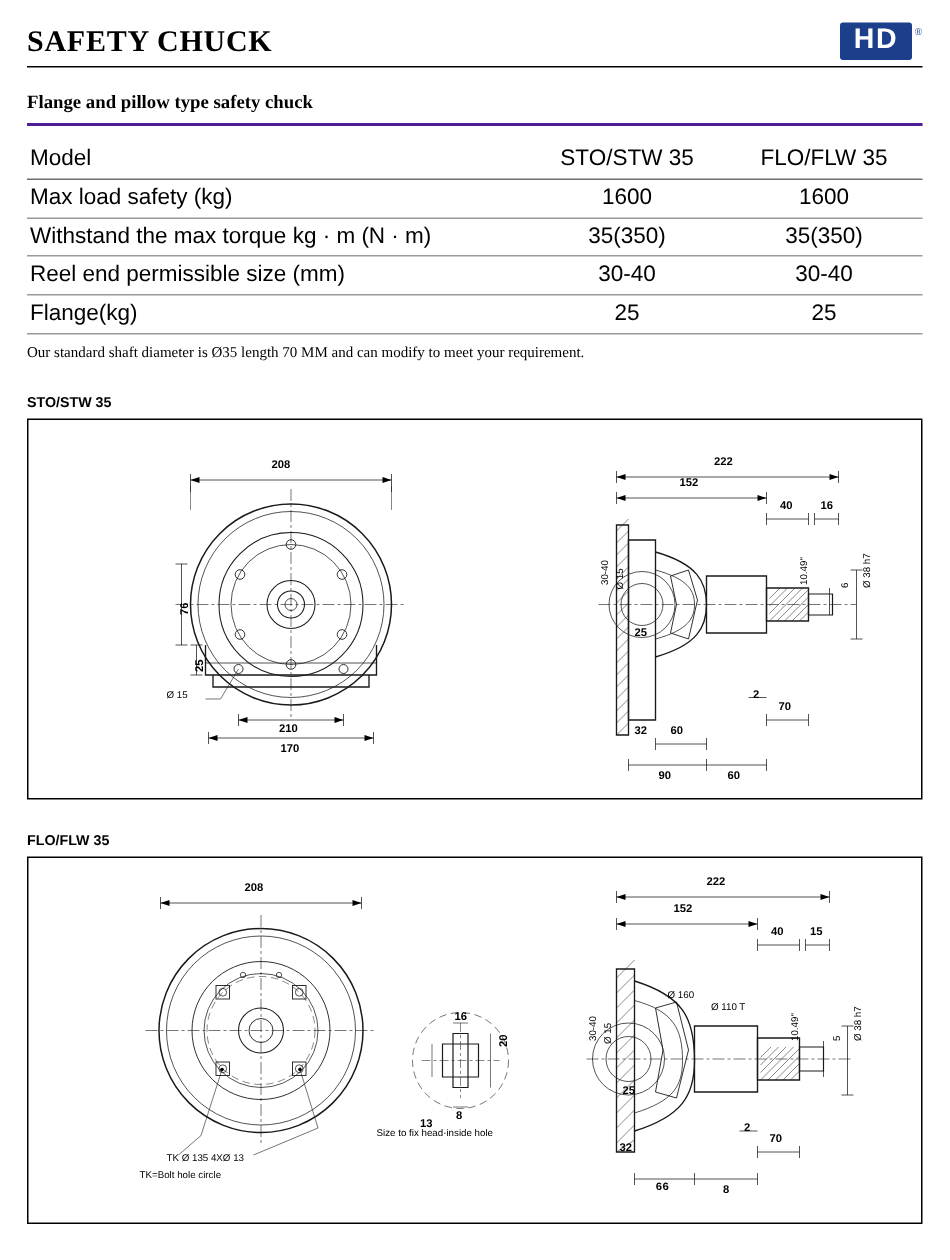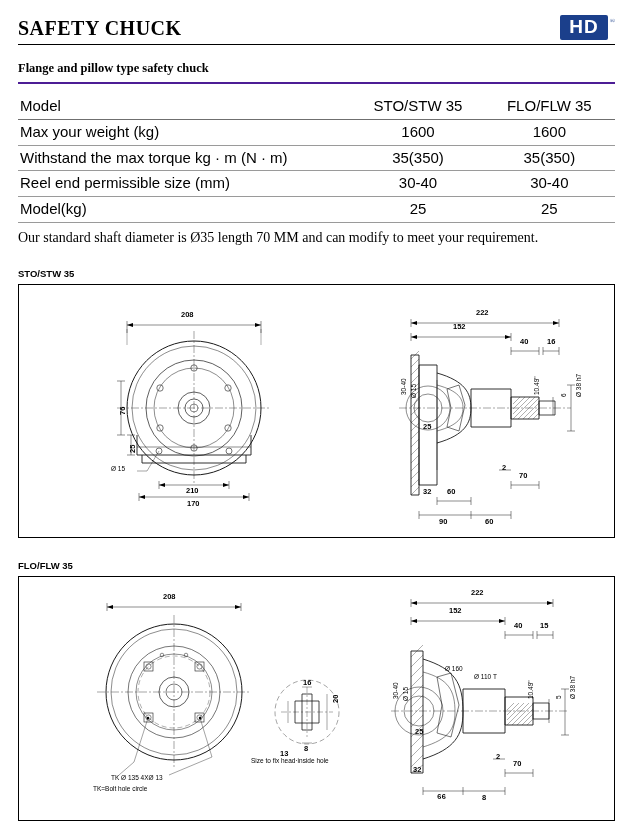--- a/index.html
+++ b/index.html
@@ -91,21 +91,21 @@
     width: 56%;
   }
   table.spec td.val {
     text-align: center;
     width: 22%;
   }
   table.spec tr.head td {
     border-bottom: 1px solid #6f6f6f;
   }
   .note {
-    font-size: 14px;
+    font-size: 10px;
     margin-top: 7px;
     font-family: "Liberation Serif", serif;
   }
 
   
   .fig-label {
     font-family: "Liberation Sans", sans-serif;
     font-size: 9.5px;
     font-weight: bold;
     margin-top: 22px;
@@ -160,36 +160,36 @@
   <div class="subtitle">Flange and pillow type safety chuck</div>
 
   <table class="spec">
     <tbody>
       <tr class="head">
         <td class="label">Model</td>
         <td class="val">STO/STW 35</td>
         <td class="val">FLO/FLW 35</td>
       </tr>
       <tr>
-        <td class="label">Max your weight (kg)</td>
+        <td class="label">Max load safety (kg)</td>
         <td class="val">1600</td>
         <td class="val">1600</td>
       </tr>
       <tr>
         <td class="label">Withstand the max torque kg · m (N · m)</td>
         <td class="val">35(350)</td>
         <td class="val">35(350)</td>
       </tr>
       <tr>
         <td class="label">Reel end permissible size (mm)</td>
         <td class="val">30-40</td>
         <td class="val">30-40</td>
       </tr>
       <tr>
-        <td class="label">Model(kg)</td>
+        <td class="label">Flange(kg)</td>
         <td class="val">25</td>
         <td class="val">25</td>
       </tr>
     </tbody>
   </table>
 
   <div class="note">Our standard shaft diameter is Ø35 length 70 MM and can modify to meet your requirement.</div>
 
   <div class="fig-label">STO/STW 35</div>
   <div class="fig-box one">

